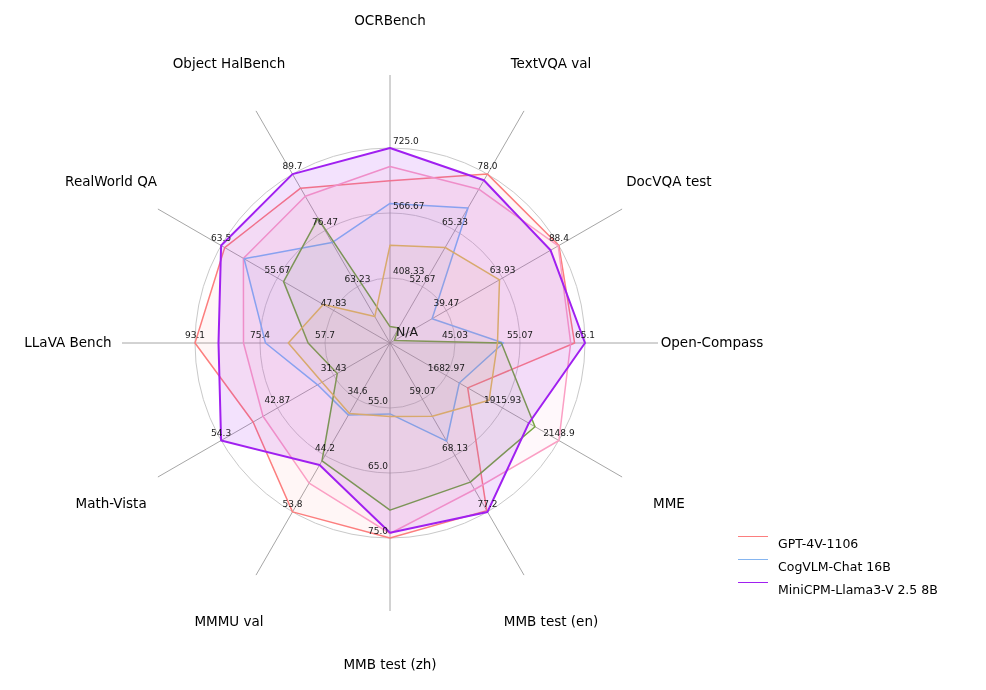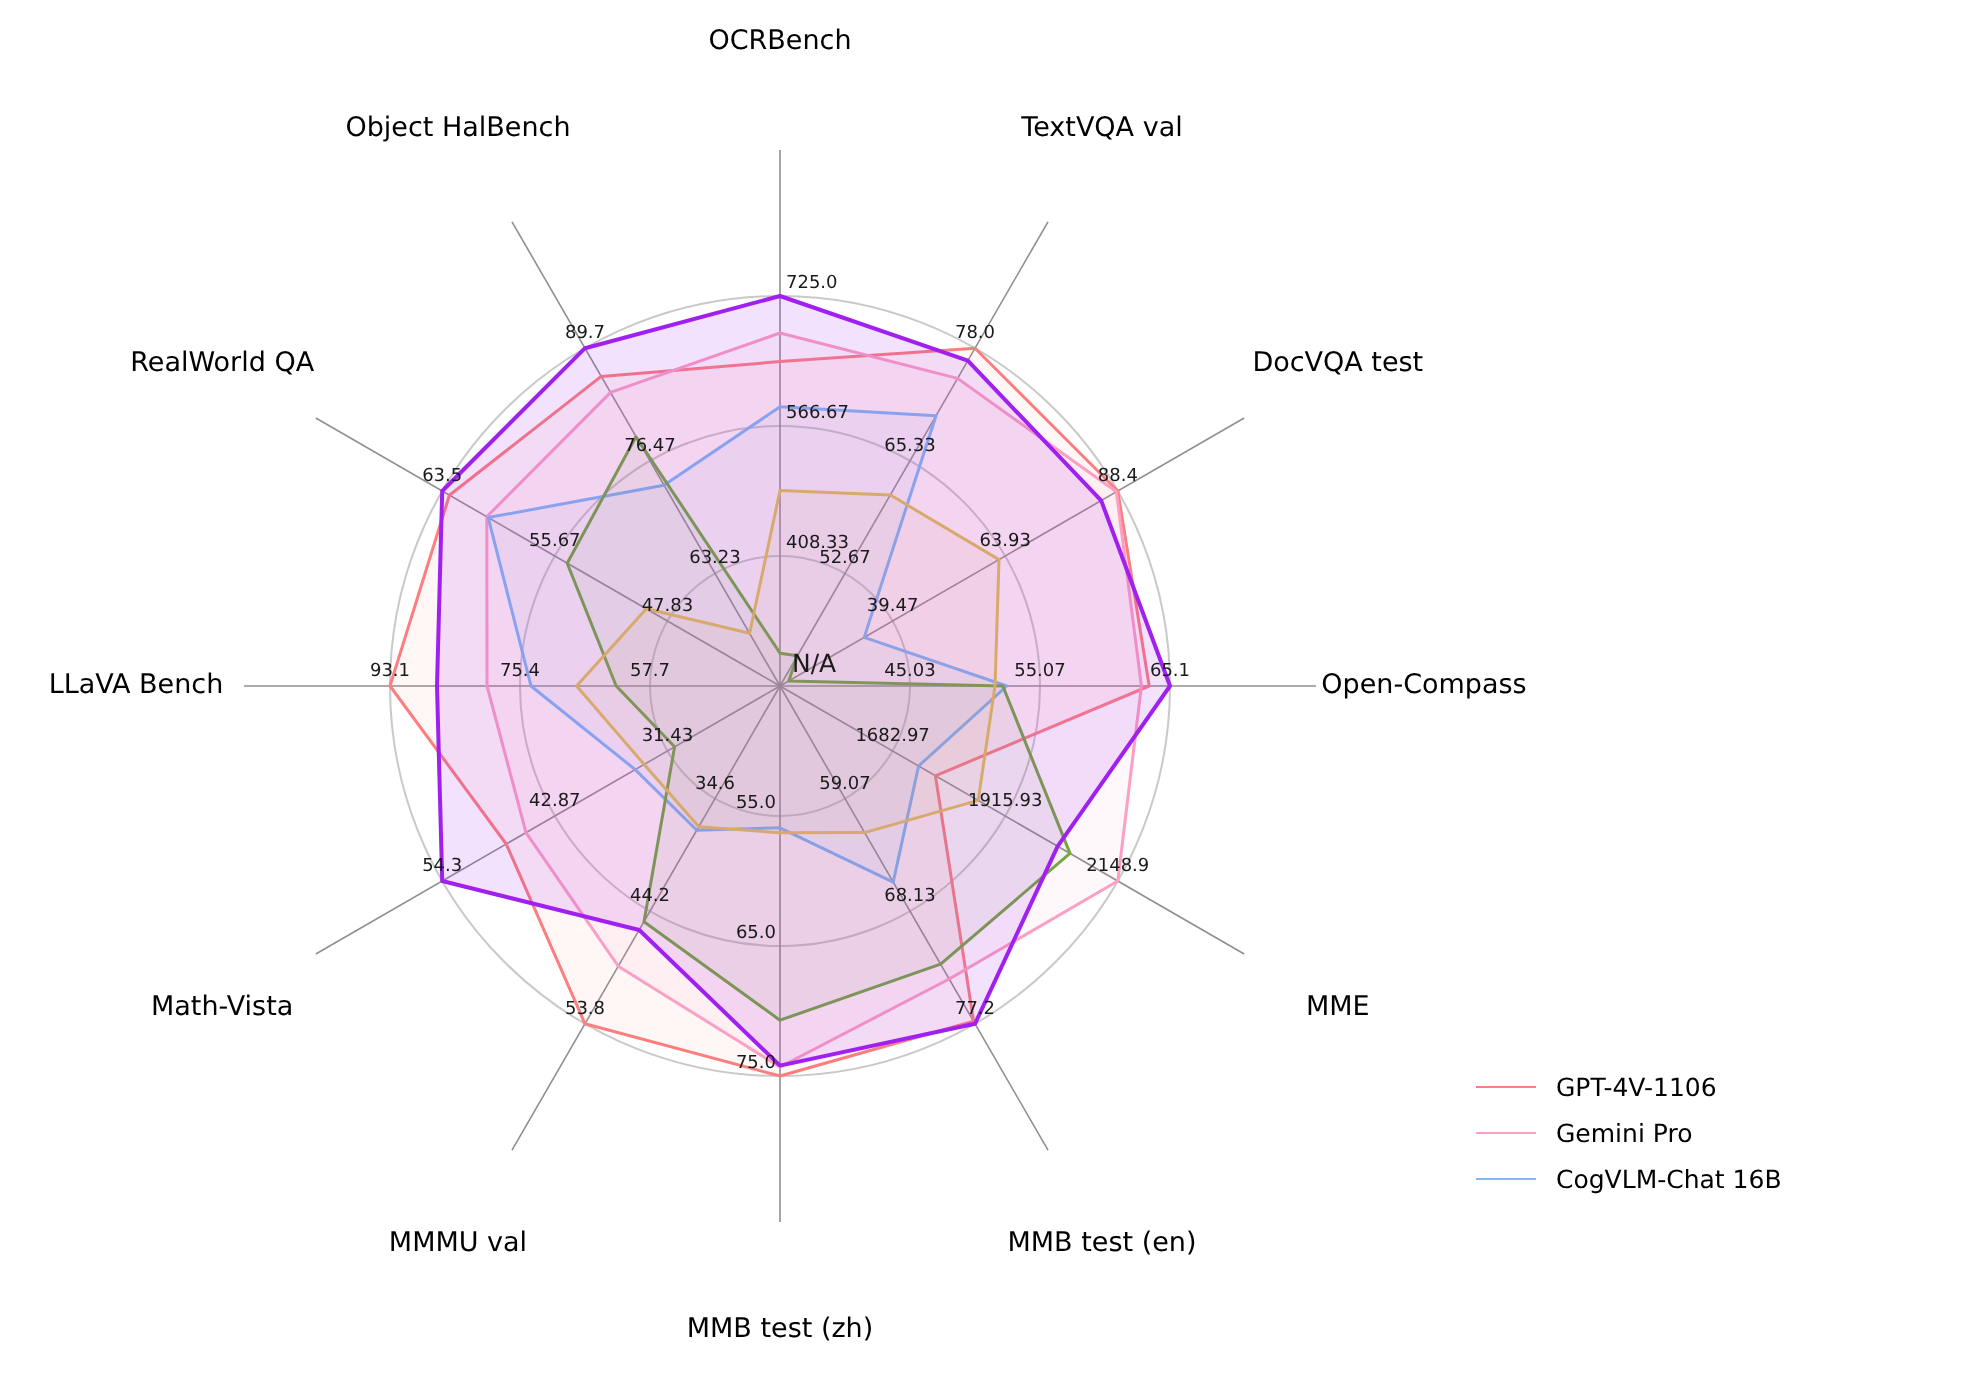--- a/index.html
+++ b/index.html
@@ -6,21 +6,21 @@
   body{
     width:986px;height:690px;position:relative;background:#ffffff;
     font-family:"DejaVu Sans", sans-serif;overflow:hidden;
   }
   #radar-wrap{position:absolute;left:0;top:0;width:986px;height:690px;}
   svg{position:absolute;left:0;top:0;}
   .legend{
     position:absolute;left:738px;top:536px;
     display:flex;flex-direction:column;gap:8px;
   }
-  .legend-row{display:flex;align-items:center;gap:10px;height:15px;}
+  .legend-row{display:flex;align-items:flex-start;gap:10px;height:15px;}
   .legend-row .swatch{width:30px;height:0;border-top:1.6px solid #000;flex:0 0 auto;}
   .legend-row .lbl{font-size:12.5px;color:#000;white-space:nowrap;}
 </style>
 </head>
 <body>
 
 <div id="radar-wrap">
   <svg id="radar-svg" width="986" height="690" viewBox="0 0 986 690">
       <circle cx="390" cy="343" r="65.0" fill="none" stroke="#c9c9c9" stroke-width="1"></circle>
       <circle cx="390" cy="343" r="130.0" fill="none" stroke="#c9c9c9" stroke-width="1"></circle>
@@ -93,21 +93,21 @@
       <text x="229.0" y="64.1" text-anchor="middle" dominant-baseline="middle" font-size="13.5px" fill="#000000">Object HalBench</text>
       <text x="396" y="336" font-size="12.5px" fill="#1a1a1a">N/A</text>
     </svg>
 
   <div class="legend">
     <div class="legend-row">
       <span class="swatch" style="border-top-color: rgb(252, 126, 126);"></span>
       <span class="lbl">GPT-4V-1106</span>
     </div>
     <div class="legend-row">
-      <span class="swatch" style="border-top-color: rgb(251, 159, 196);"></span>
-      <span class="lbl">Gemini Pro</span>
+      <span class="swatch" style="border-top-color: rgb(133, 181, 240);"></span>
+      <span class="lbl">CogVLM-Chat 16B</span>
     </div>
     <div class="legend-row">
-      <span class="swatch" style="border-top-color: rgb(133, 181, 240);"></span>
-      <span class="lbl">CogVLM-Chat 16B</span>
+      <span class="swatch" style="border-top-color: rgb(160, 32, 240);"></span>
+      <span class="lbl">MiniCPM-Llama3-V 2.5 8B</span>
     </div>
   </div>
 </div>
 
 </body></html>

